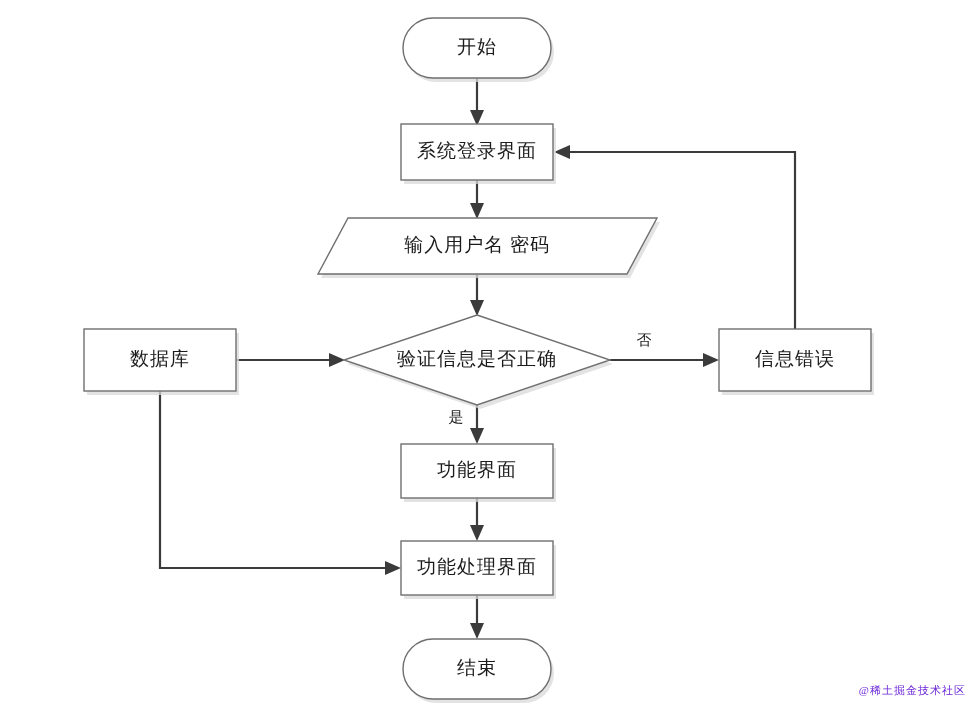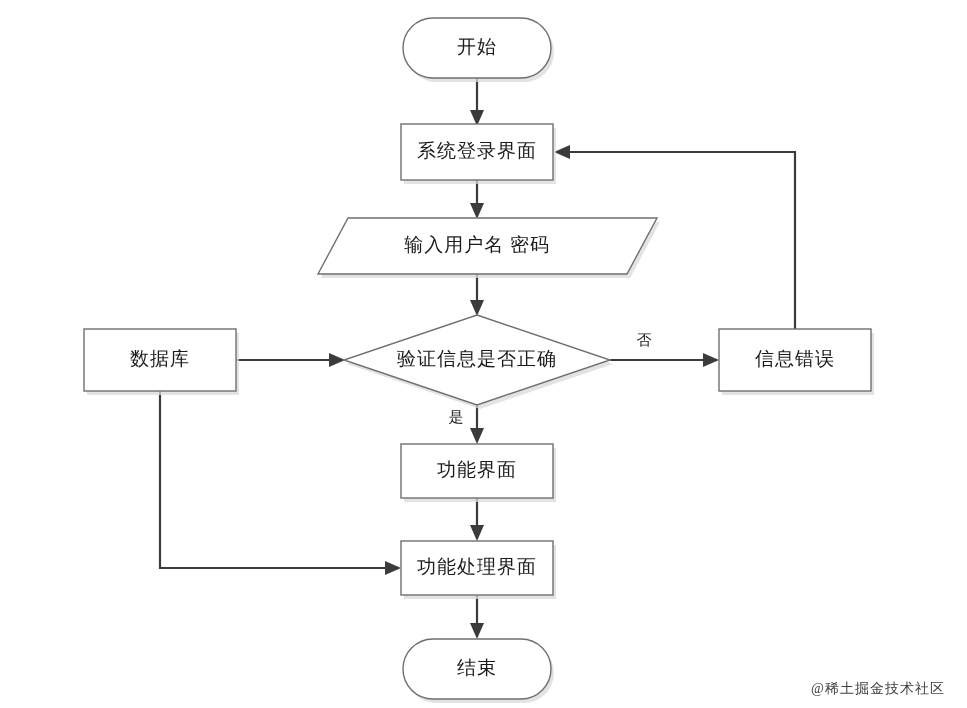--- a/index.html
+++ b/index.html
@@ -55,25 +55,25 @@
     fill: none;
     stroke-linecap: butt;
     stroke-linejoin: miter;
   }
   .arrowhead {
     fill: #3b3b3b;
     stroke: none;
   }
   .watermark {
     position: absolute;
-    right: 22px;
+    right: 1px;
     bottom: 10px;
     font-family: "Liberation Serif", "DejaVu Serif", serif;
-    font-size: 14px;
-    color: #404040;
+    font-size: 11px;
+    color: #6d28d9;
     letter-spacing: 1px;
     user-select: none;
     white-space: nowrap;
   }
 </style>
 </head>
 <body>
 
 <div id="canvas">
 

